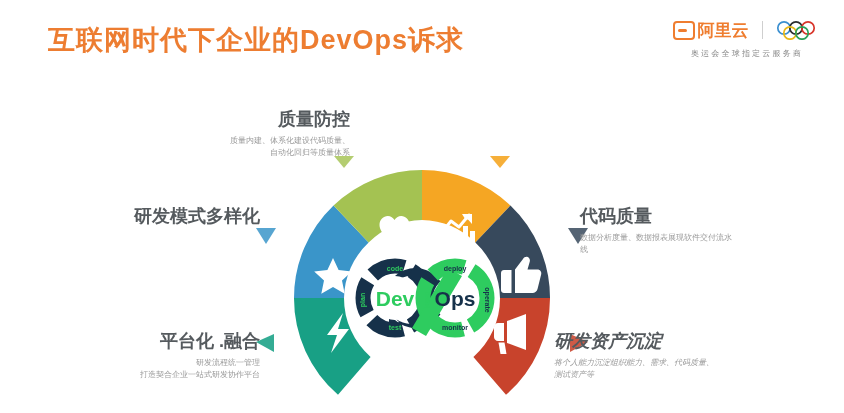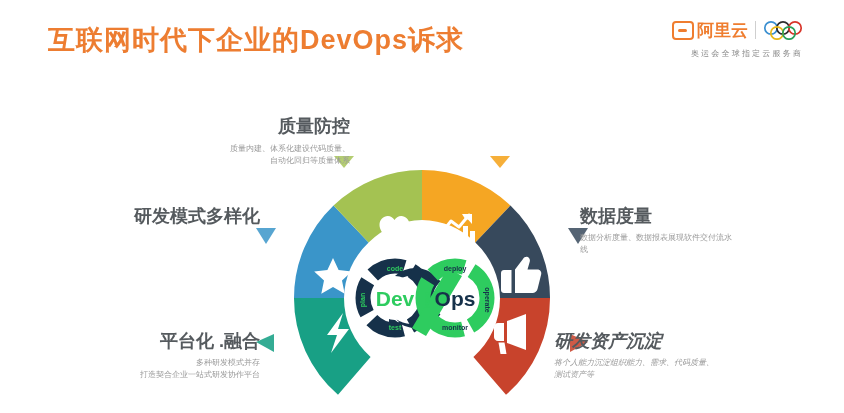--- a/index.html
+++ b/index.html
@@ -30,21 +30,22 @@
   #brand-block {
     position: absolute;
     right: 22px;
     top: 17px;
     width: 150px;
     text-align: center;
   }
   .brand-row {
     display: flex;
     align-items: center;
-    gap: 7px;
+    justify-content: center;
+    gap: 13px;
     height: 26px;
   }
   .ali-mark {
     display: inline-flex;
     align-items: center;
     gap: 3px;
   }
   .ali-smile {
     width: 22px;
     height: 19px;
@@ -107,21 +108,21 @@
   }
   .node .node-desc {
     font-size: 8px;
     color: #9a9a9a;
     line-height: 1.55;
     margin-top: 4px;
   }
   .node.align-right { text-align: right; }
   .node.align-left  { text-align: left; }
 
-  #node-quality   { left: 110px; top: 116px; width: 240px; font-family: Liberation Mono, monospace; }
+  #node-quality   { left: 110px; top: 108px; width: 240px; }
   #node-quality .node-desc { text-align: right; }
 
   #node-efficiency { left: 492px; top: 116px; width: 240px; }
 
   #node-rnd-mode  { left: 15px;  top: 205px; width: 245px; }
   #node-rnd-mode .node-desc { text-align: right; }
 
   #node-metrics   { left: 580px; top: 205px; width: 240px; }
 
   #node-platform  { left: 15px;  top: 330px; width: 245px; }
@@ -277,28 +278,28 @@
 </div>
 
 <div class="node align-left" id="node-efficiency">
 </div>
 
 <div class="node align-right" id="node-rnd-mode">
   <div class="node-title">研发模式多样化</div>
 </div>
 
 <div class="node align-left" id="node-metrics">
-  <div class="node-title">数据度量</div>
+  <div class="node-title">代码质量</div>
   <div class="node-desc" style="white-space:pre-line;">数据分析度量、数据报表展现软件交付流水
 线</div>
 </div>
 
 <div class="node align-right" id="node-platform">
   <div class="node-title">平台化 .融合</div>
-  <div class="node-desc" style="white-space:pre-line;">多种研发模式并存
+  <div class="node-desc" style="white-space:pre-line;">研发流程统一管理
 打造契合企业一站式研发协作平台</div>
 </div>
 
 <div class="node align-left" id="node-assets">
   <div class="node-title">研发资产沉淀</div>
   <div class="node-desc" style="white-space:pre-line;">将个人能力沉淀组织能力、需求、代码质量、
 测试资产等</div>
 </div>
 
 </body></html>

